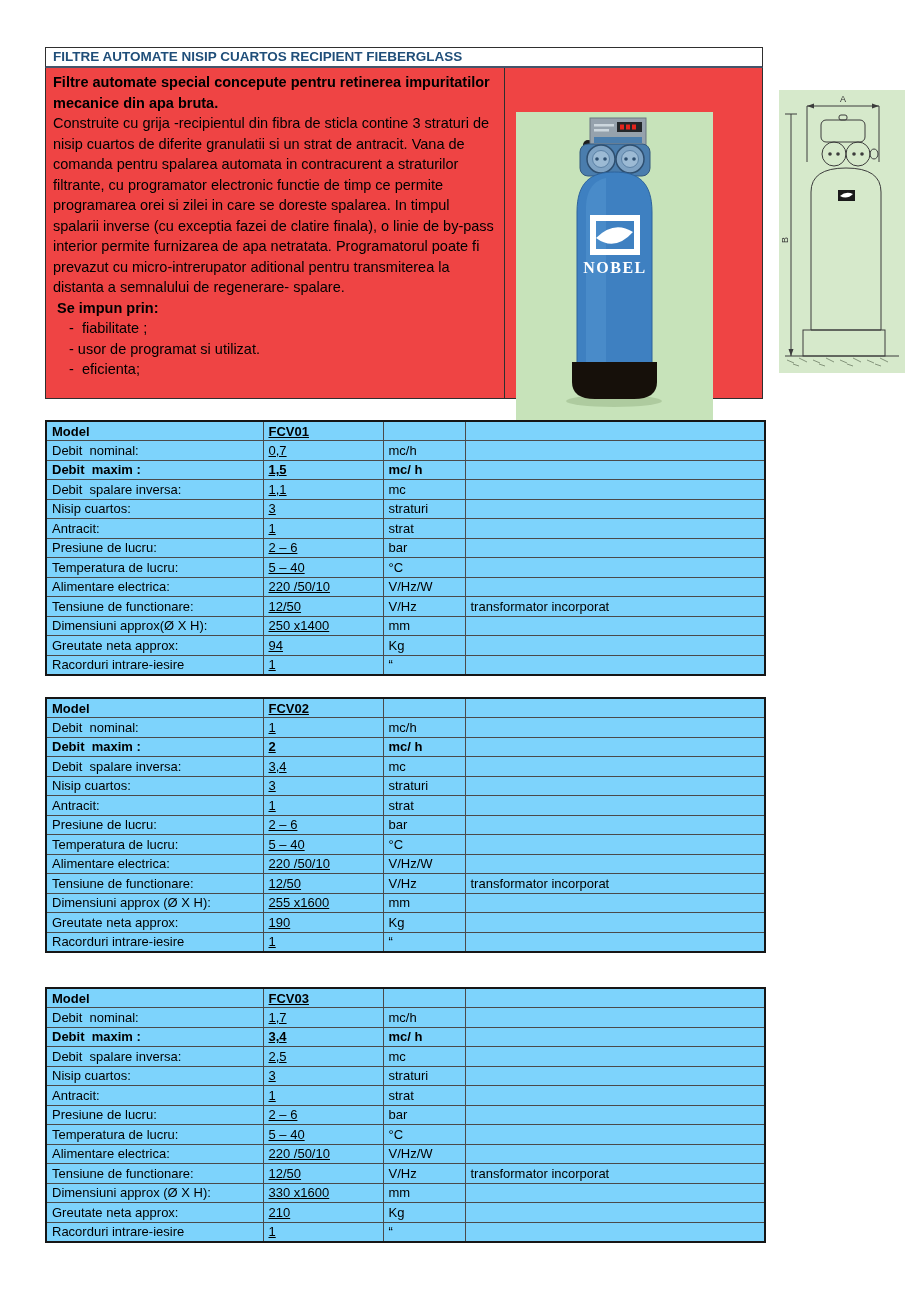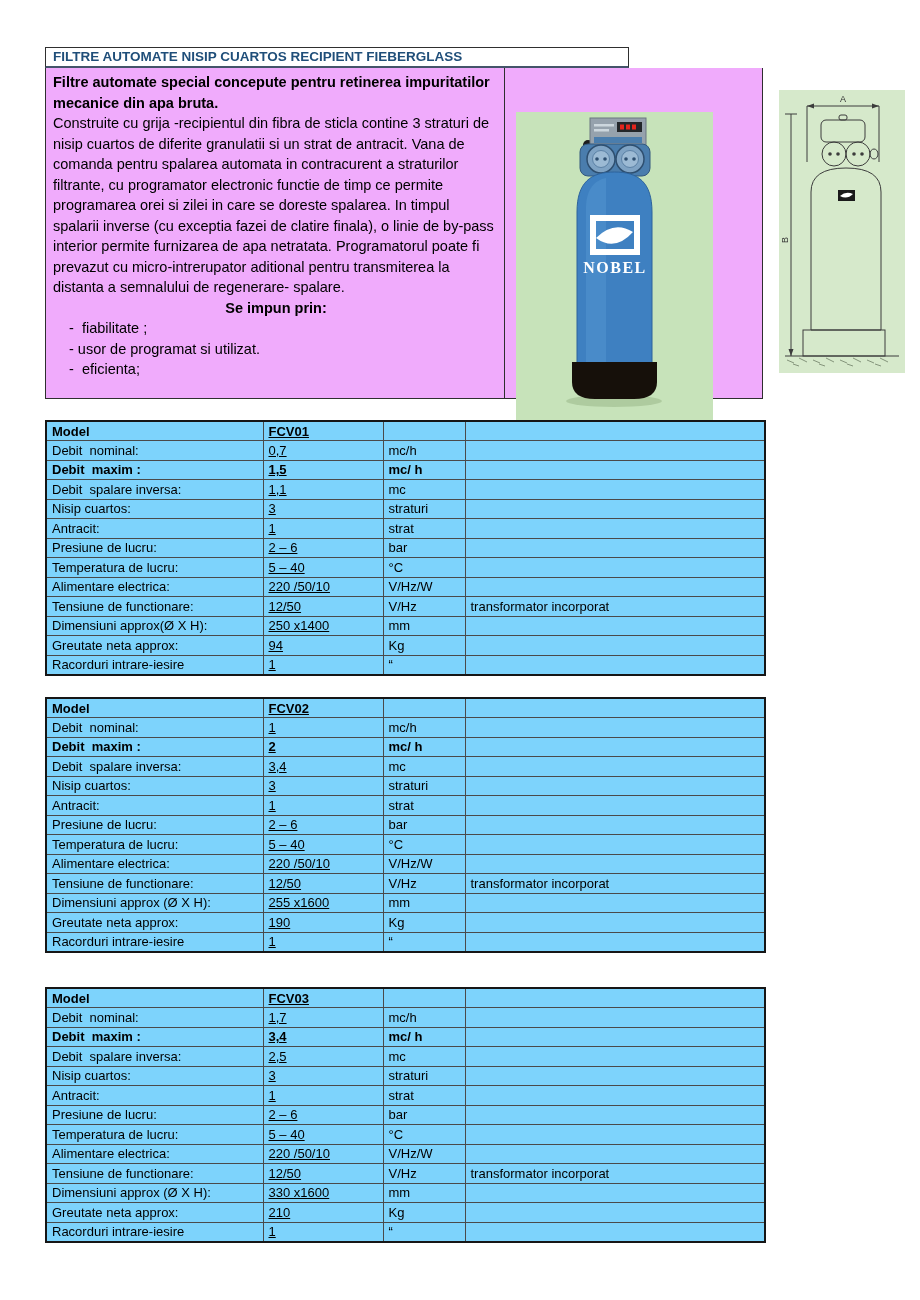--- a/index.html
+++ b/index.html
@@ -3,36 +3,36 @@
 <meta charset="utf-8">
 <style>
   * { box-sizing: border-box; margin: 0; padding: 0; }
   html,body { background:#ffffff; }
   .page {
     position: relative; width: 920px; height: 1300px; background: #ffffff;
     font-family: "Liberation Sans", sans-serif; color:#000;
     overflow: hidden;
   }
   .title-bar {
-    position:absolute; left:45px; top:47px; width:584px; height:21px;
+    position:absolute; left:45px; top:47px; width:718px; height:21px;
     border:1px solid #2f2f2f; border-bottom:2px solid #44546a;
     color:#1f4e79; font-weight:bold; font-size:13.5px; line-height:18px;
     padding-left:7px; background:#fff;
   }
   .main-box {
     position:absolute; left:45px; top:68px; width:718px; height:331px;
-    border:1px solid #2f2f2f; border-top:none; background:#f0abfc;
+    border:1px solid #2f2f2f; border-top:none; background:#ef4444;
   }
   .text-col {
     position:absolute; left:0; top:0; width:459px; height:100%;
     border-right:1px solid #2f2f2f; padding:4px 9px 0 7px;
     font-size:14.5px; line-height:20.5px;
   }
   .lead { font-weight:bold; }
-  .impose { font-weight:bold; white-space:pre-wrap;text-align:center; }
+  .impose { font-weight:bold; white-space:pre-wrap; }
   .bullet { white-space:pre-wrap;margin-left:16px; }
   .photo-panel { position:absolute; left:470px; top:4px; width:197px; height:348px;margin-top:40px; }
   .diagram-panel { position:absolute; left:779px; top:90px; width:126px; height:283px; }
 
   .spec-table {
     position:absolute; left:45px; width:719px;
     border-collapse:collapse; table-layout:fixed;
     font-size:13px; background:#7dd3fc;
     border:2px solid #161616;
   }

